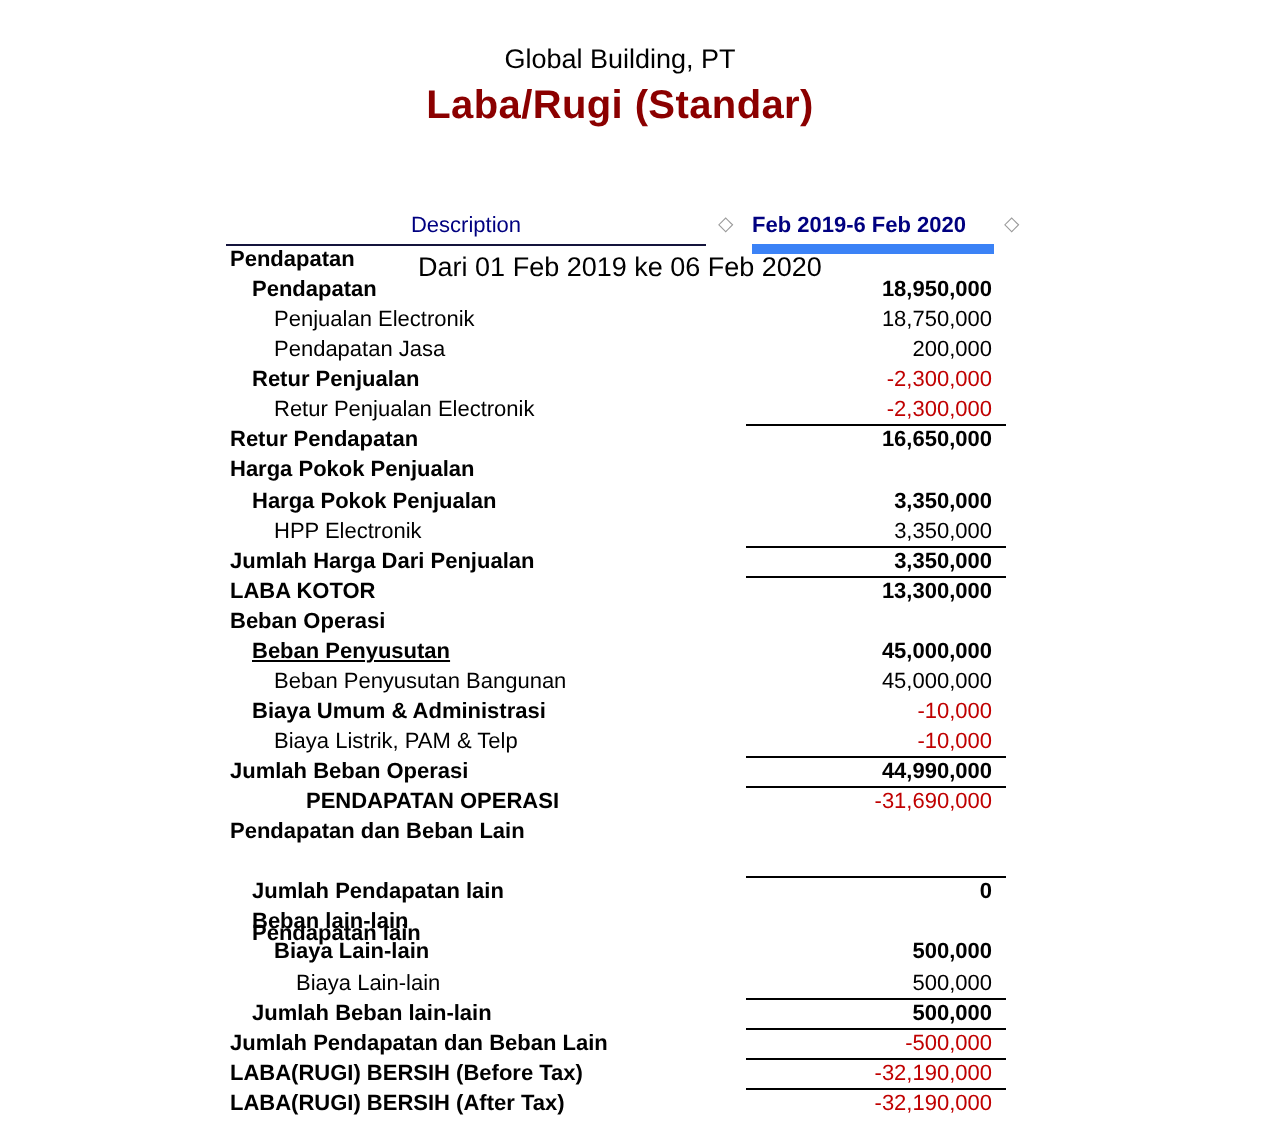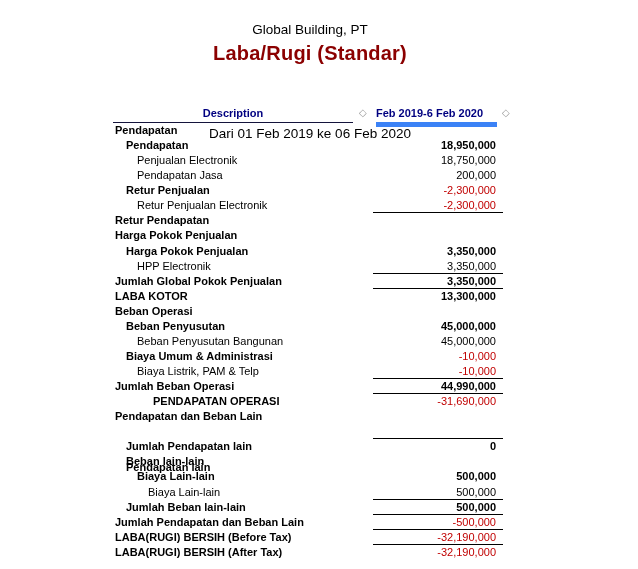--- a/index.html
+++ b/index.html
@@ -14,21 +14,21 @@
   .report-title {
     position:absolute; top:42px; left:0; width:620px; text-align:center;
     font-size:20px; font-weight:bold; color:#8B0000; letter-spacing:0.2px;
   }
   .period {
     position:absolute; top:78px; left:0; width:620px; text-align:center;
     font-size:13.5px; color:#000;margin-top:48px;
   }
   .col-desc-header {
     position:absolute; top:105px; left:113px; width:240px; height:17px;
-    text-align:center; font-size:11px; font-weight:bold; color:#000080;
+    text-align:center; font-size:11px; font-weight:normal; color:#000080;
     line-height:16px; border-bottom:1px solid #14143c;
   }
   .col-val-header {
     position:absolute; top:105px; left:376px; width:121px; height:17px;
     font-size:11px; font-weight:bold; color:#000080; line-height:16px;
     border-bottom:5px solid #3b82f6; overflow:hidden; white-space:nowrap;
   }
   .diamond {
     position:absolute; top:107px; font-size:10px; color:#9a9a9a;
     line-height:12px; cursor:default;
@@ -86,54 +86,55 @@
       <span class="value neg">-2,300,000</span>
     </div>
 
     <div class="row line">
       <span class="label" style="left: 137px;">Retur Penjualan Electronik</span>
       <span class="value neg">-2,300,000</span>
     </div>
 
     <div class="row">
       <span class="label bold" style="left: 115px;">Retur Pendapatan</span>
+      <span class="value bold">16,650,000</span>
     </div>
 
     <div class="row">
       <span class="label bold" style="left: 115px;">Harga Pokok Penjualan</span>
       <span class="value"></span>
     </div>
 
     <div class="row">
       <span class="label bold" style="left: 126px;">Harga Pokok Penjualan</span>
       <span class="value bold">3,350,000</span>
     </div>
 
     <div class="row line">
       <span class="label" style="left: 137px;">HPP Electronik</span>
       <span class="value">3,350,000</span>
     </div>
 
     <div class="row line">
-      <span class="label bold" style="left: 115px;">Jumlah Global Pokok Penjualan</span>
+      <span class="label bold" style="left: 115px;">Jumlah Harga Dari Penjualan</span>
       <span class="value bold">3,350,000</span>
     </div>
 
     <div class="row">
       <span class="label bold" style="left: 115px;">LABA KOTOR</span>
       <span class="value bold">13,300,000</span>
     </div>
 
     <div class="row">
       <span class="label bold" style="left: 115px;">Beban Operasi</span>
       <span class="value"></span>
     </div>
 
     <div class="row">
-      <span class="label bold" style="left: 126px;">Beban Penyusutan</span>
+      <span class="label bold" style="left: 126px; text-decoration: underline;">Beban Penyusutan</span>
       <span class="value bold">45,000,000</span>
     </div>
 
     <div class="row">
       <span class="label" style="left: 137px;">Beban Penyusutan Bangunan</span>
       <span class="value">45,000,000</span>
     </div>
 
     <div class="row">
       <span class="label bold" style="left: 126px;">Biaya Umum &amp; Administrasi</span>

